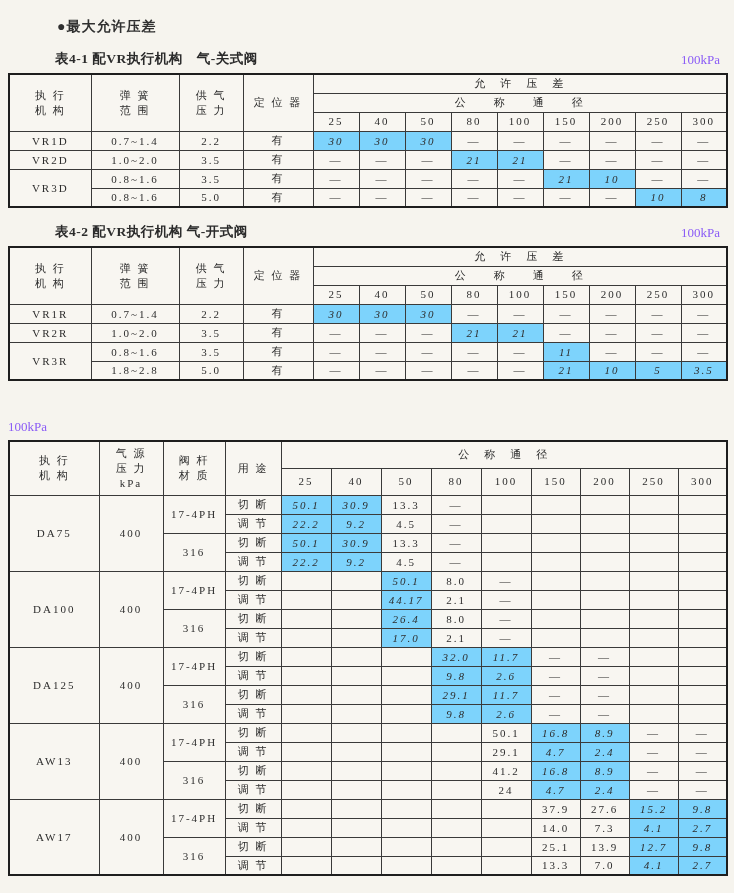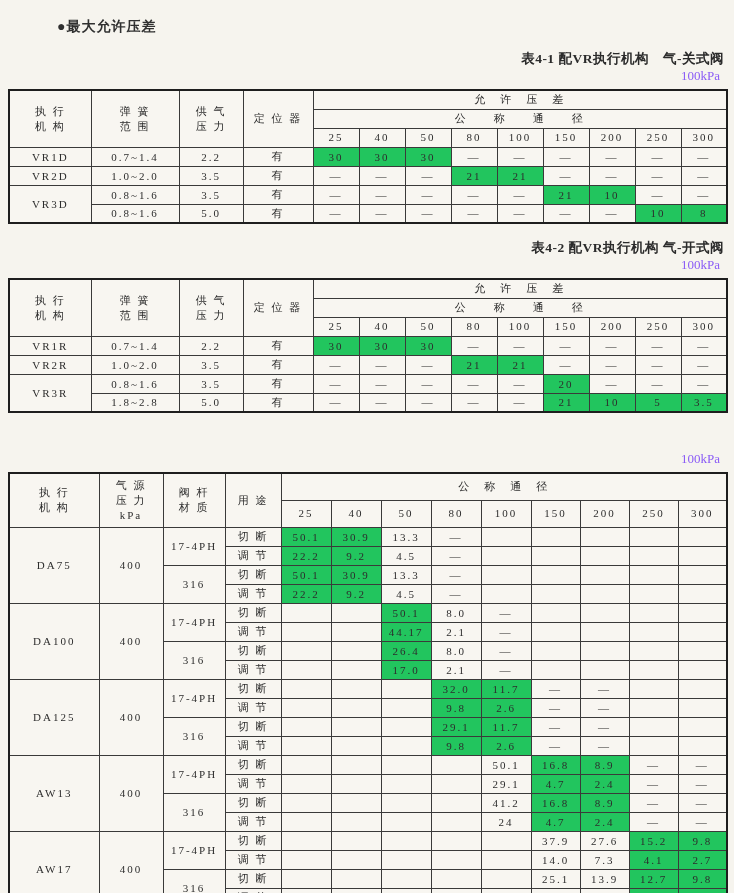--- a/index.html
+++ b/index.html
@@ -19,21 +19,20 @@
     letter-spacing: 1px;
     margin: 2px 0 14px 49px;
   }
 
   .table-block { margin-bottom: 0; }
   .caption-row {
     display: flex;
     justify-content: space-between;
     align-items: flex-end;
     margin: 0 2px 5px 0;
-    flex-direction: column;
   }
   .caption {
     font-size: 13.5px;
     font-weight: 700;
     letter-spacing: 0.5px;
     margin-left: 47px;
     color: #2b2b2b;
   }
   .unit {
     font-size: 13px;
@@ -53,21 +52,21 @@
     text-align: center;
     vertical-align: middle;
     font-size: 11px;
     letter-spacing: 2px;
     color: #2d2d2d;
     white-space: pre-line;
     overflow: hidden;
     padding: 0 1px;
   }
   th { font-weight: 400; line-height: 1.35; }
-  td.shaded { background: #22c55e; }
+  td.shaded { background: #7dd3fc; font-style: italic; }
 
   
   .vr-table th { height: 19px; }
   .vr-table td { height: 19px; }
 
   
   .da-table th { height: 27px; }
   .da-table td { height: 19px; }
 
   .gap-small { height: 15px; }
@@ -274,21 +273,21 @@
           <tr>
             <td rowspan="2">VR3R</td>
             <td>0.8~1.6</td>
             <td>3.5</td>
             <td>有</td>
             <td>—</td>
             <td>—</td>
             <td>—</td>
             <td>—</td>
             <td>—</td>
-            <td class="shaded">20</td>
+            <td class="shaded">11</td>
             <td>—</td>
             <td>—</td>
             <td>—</td>
           </tr>
           <tr>
             <td>1.8~2.8</td>
             <td>5.0</td>
             <td>有</td>
             <td>—</td>
             <td>—</td>

